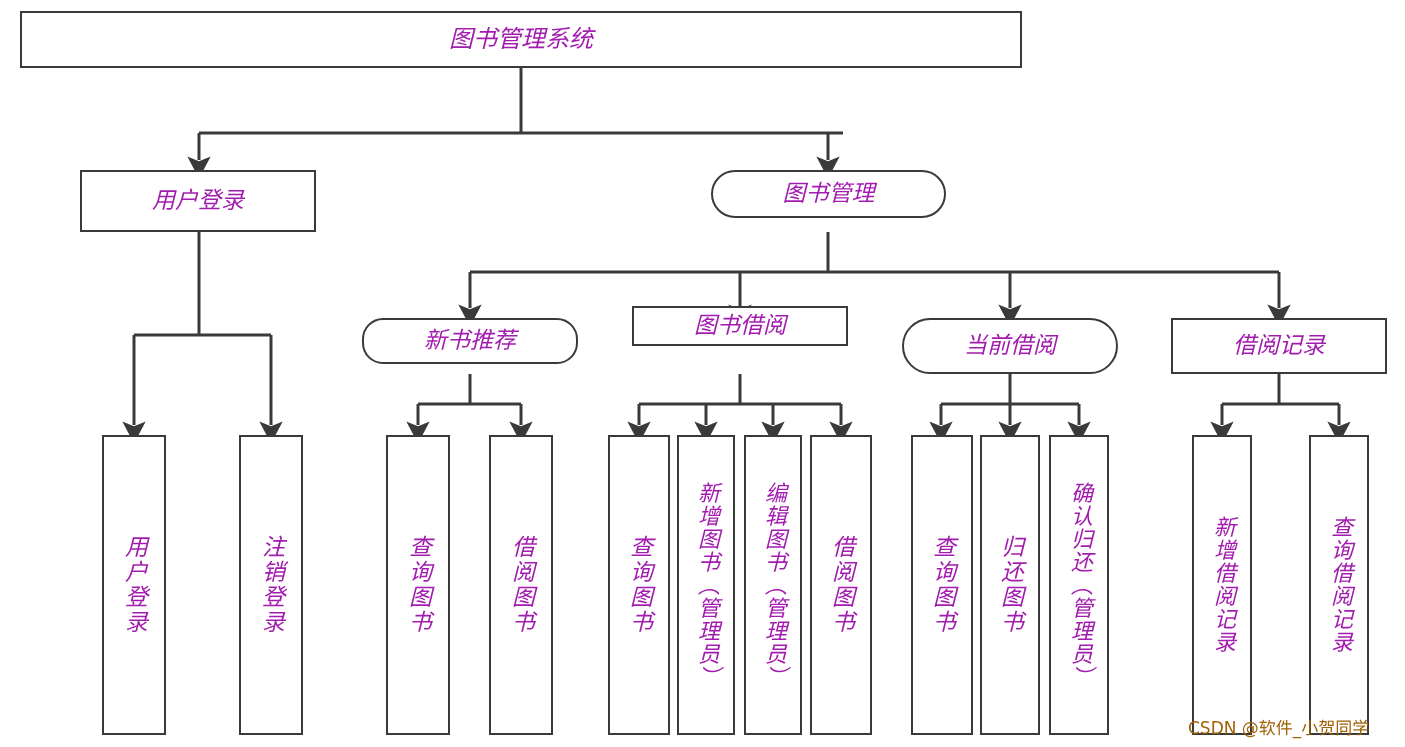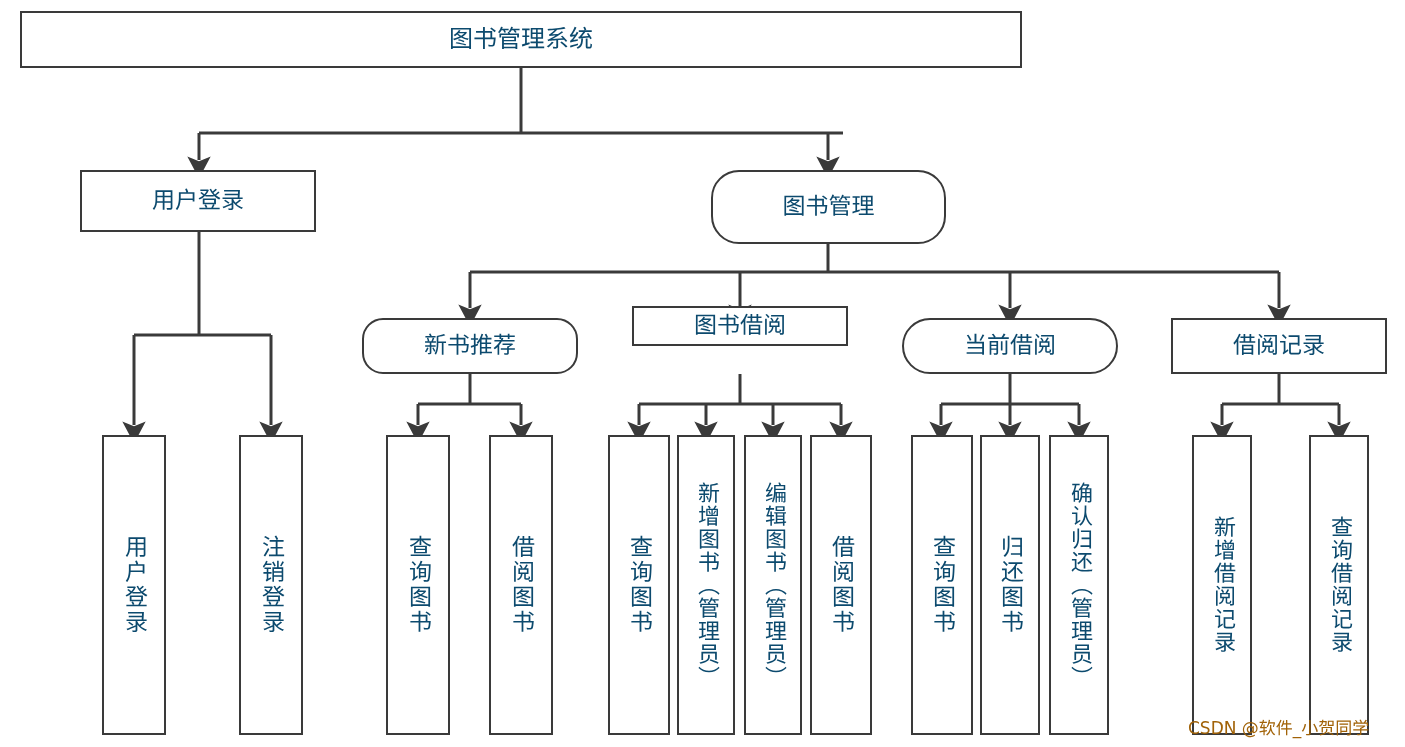--- a/index.html
+++ b/index.html
@@ -27,22 +27,23 @@
     pointer-events: none;
   }
   .node {
     position: absolute;
     box-sizing: border-box;
     background: #ffffff;
     border: 2.5px solid #3a3a3a;
     display: flex;
     align-items: center;
     justify-content: center;
-    color: #0c4a6e;
+    color: #a21caf;
     z-index: 2;
+    font-style: italic;
   }
   .node-label {
     display: block;
     text-align: center;
     line-height: 1.12;
     white-space: nowrap;
   }
   
   .node.horiz .node-label {
     font-size: 23px;
@@ -134,25 +135,25 @@
     </g>
   </svg>
 
   <div class="node horiz root" style="left:20px; top:11px; width:1002px; height:57px;">
     <span class="node-label">图书管理系统</span>
   </div>
 
   <div class="node horiz" style="left:80px; top:170px; width:236px; height:62px;">
     <span class="node-label">用户登录</span>
   </div>
-  <div class="node horiz" style="left:711px; top:170px; width:235px; height:74px;border-radius:28px;">
+  <div class="node horiz" style="left:711px; top:170px; width:235px; height:48px;border-radius:28px;">
     <span class="node-label">图书管理</span>
   </div>
 
-  <div class="node horiz" style="left:362px; top:318px; width:216px; height:56px;border-radius:21px;">
+  <div class="node horiz" style="left:362px; top:318px; width:216px; height:46px;border-radius:21px;">
     <span class="node-label">新书推荐</span>
   </div>
   <div class="node horiz" style="left:632px; top:306px; width:216px; height:40px;">
     <span class="node-label">图书借阅</span>
   </div>
   <div class="node horiz" style="left:902px; top:318px; width:216px; height:56px;border-radius:28px;">
     <span class="node-label">当前借阅</span>
   </div>
   <div class="node horiz" style="left:1171px; top:318px; width:216px; height:56px;">
     <span class="node-label">借阅记录</span>

